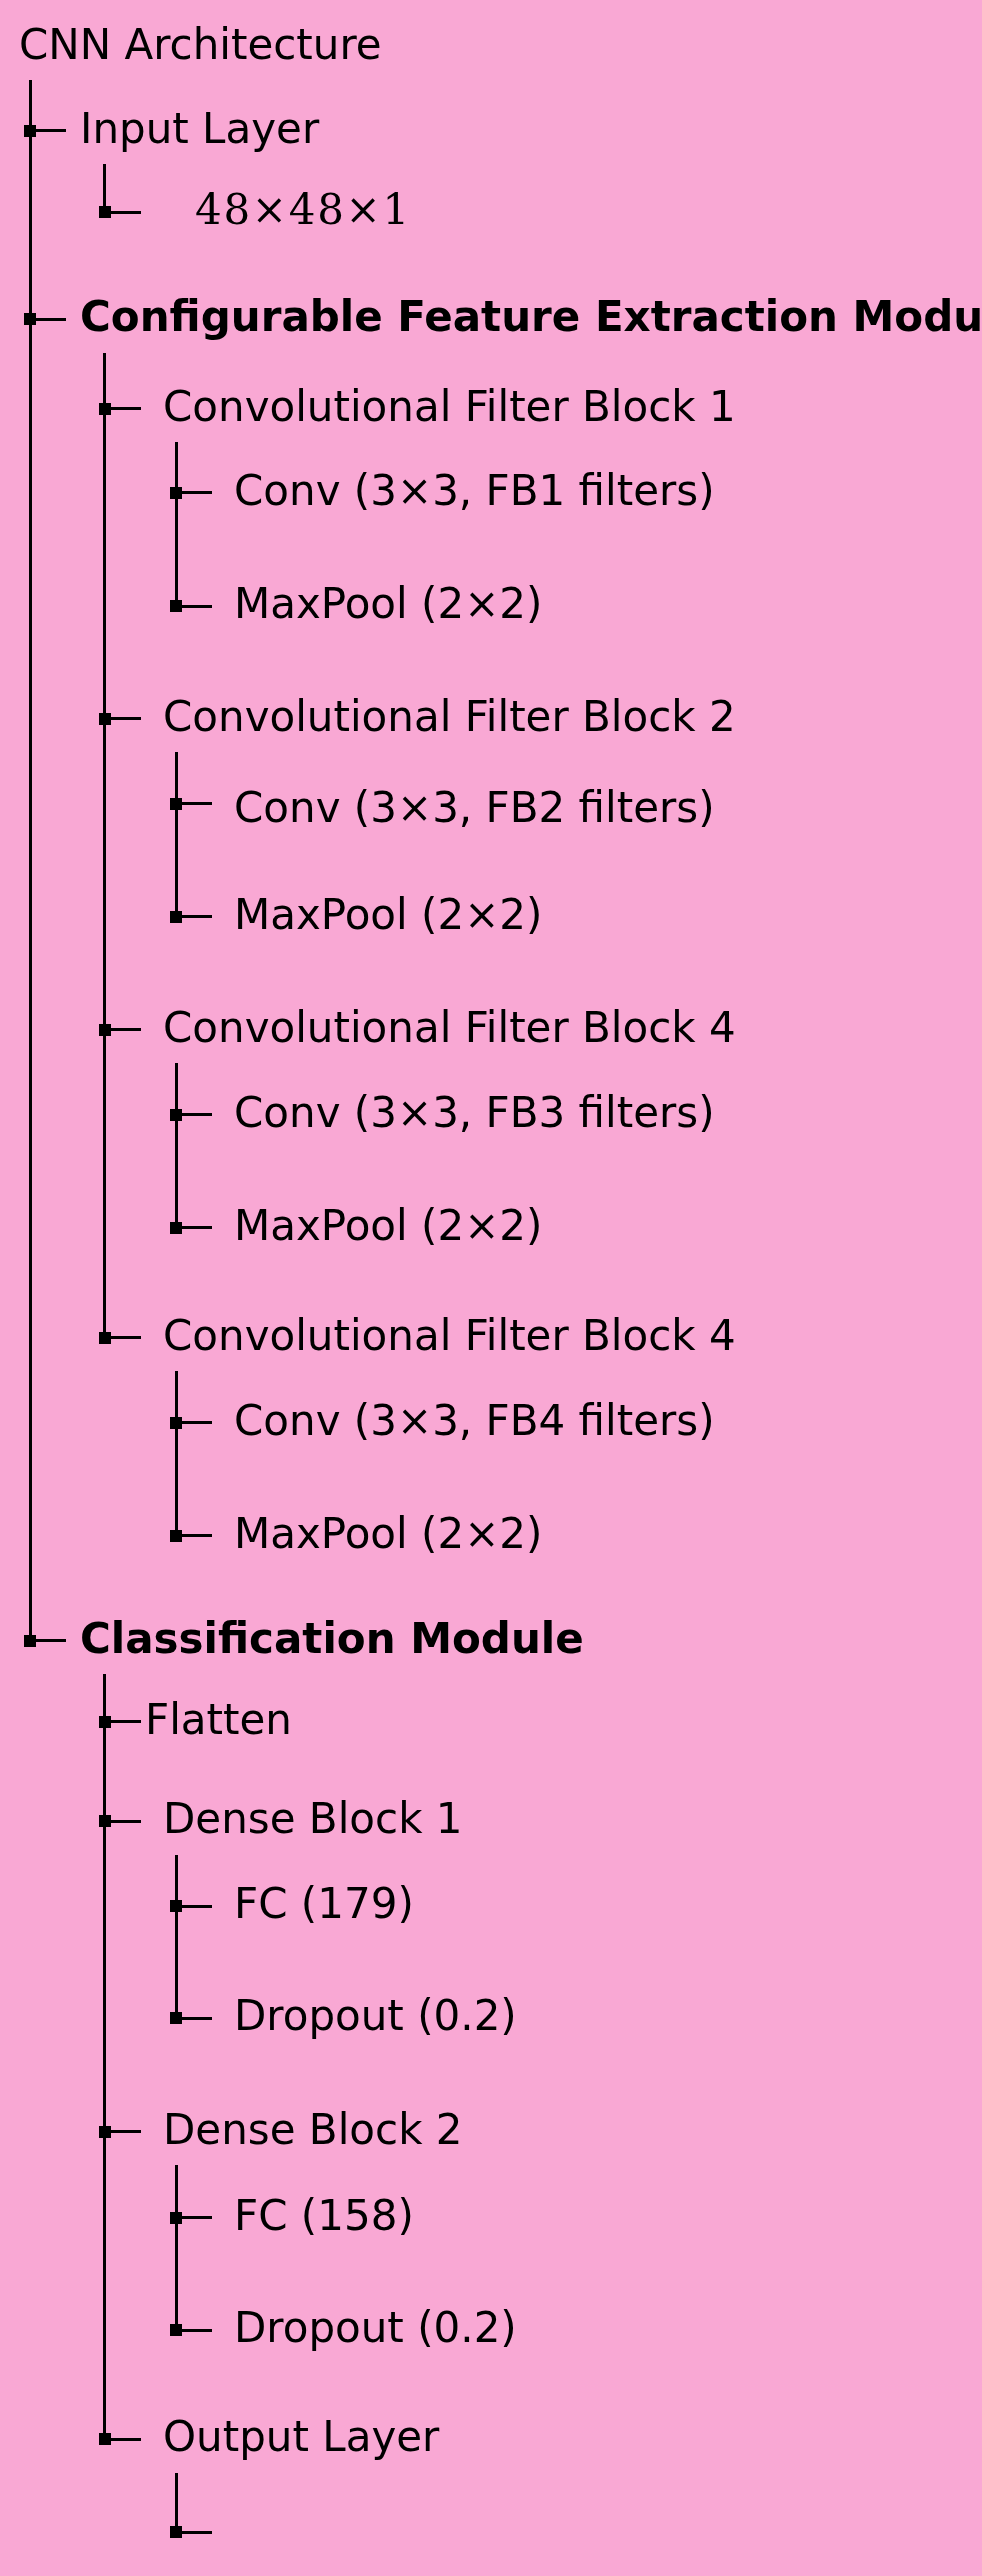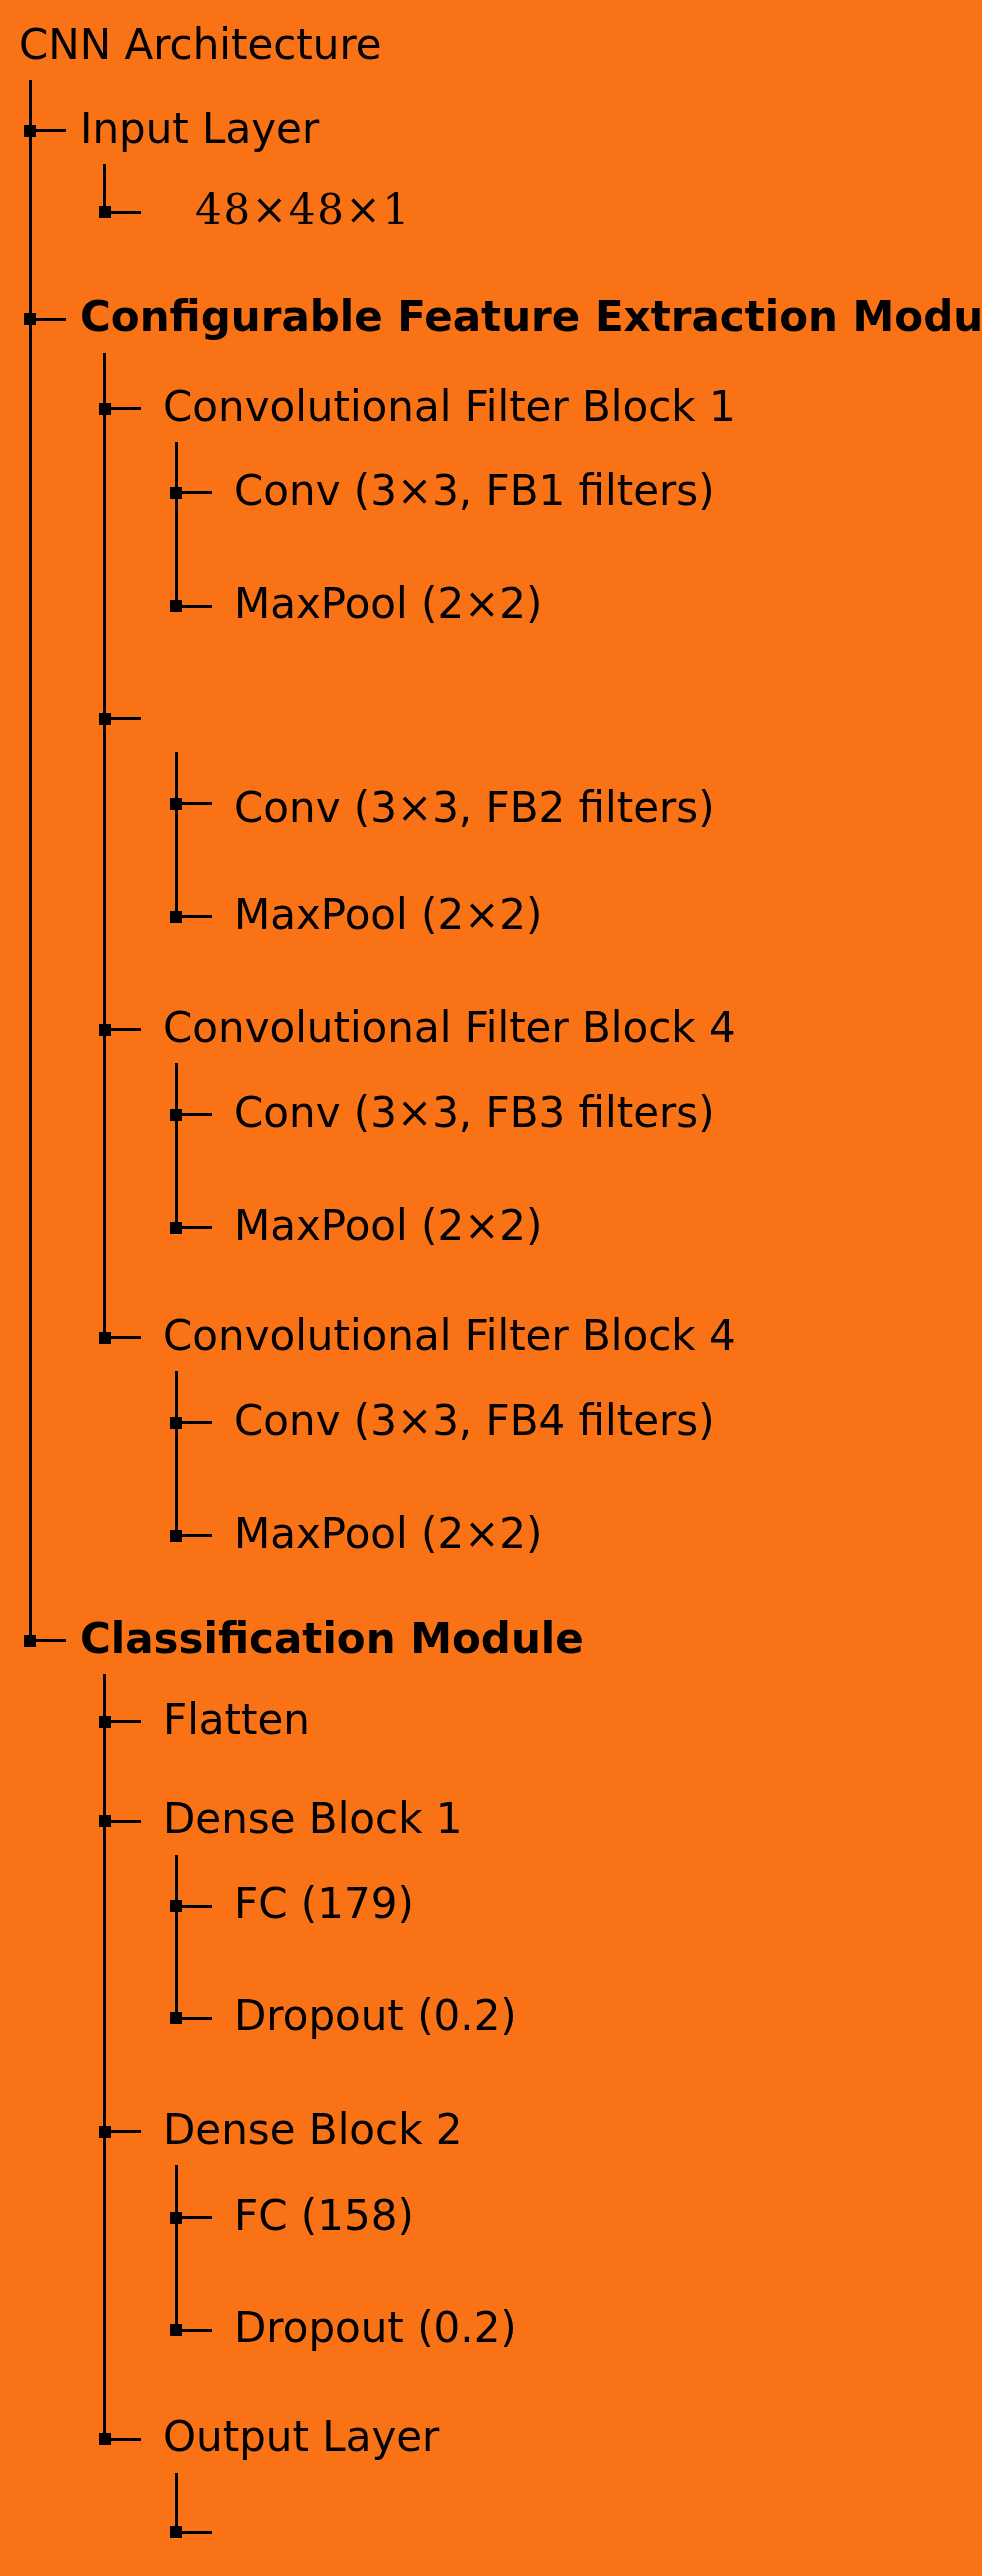--- a/index.html
+++ b/index.html
@@ -46,21 +46,21 @@
     position: absolute;
     background: #000000;
     width: 12px;
     height: 12px;
     transform: translate(-50%, -50%);
   }
 </style>
 </head>
 <body>
 
-<div class="canvas" style="width: 983px; height: 2576px; background: #f97316;">
+<div class="canvas" style="width: 983px; height: 2576px; background: #f9a8d4;">
     <div class="trunk" style="left: 29px; top: 80px; height: 1560px; background: rgb(0, 0, 0);"></div>
     <div class="trunk" style="left: 103px; top: 164px; height: 48px; background: rgb(0, 0, 0);"></div>
     <div class="trunk" style="left: 103px; top: 353px; height: 985px; background: rgb(0, 0, 0);"></div>
     <div class="trunk" style="left: 175px; top: 442px; height: 164px; background: rgb(0, 0, 0);"></div>
     <div class="trunk" style="left: 175px; top: 752px; height: 165px; background: rgb(0, 0, 0);"></div>
     <div class="trunk" style="left: 175px; top: 1063px; height: 165px; background: rgb(0, 0, 0);"></div>
     <div class="trunk" style="left: 175px; top: 1371px; height: 165px; background: rgb(0, 0, 0);"></div>
     <div class="trunk" style="left: 103px; top: 1674px; height: 765px; background: rgb(0, 0, 0);"></div>
     <div class="trunk" style="left: 175px; top: 1855px; height: 164px; background: rgb(0, 0, 0);"></div>
     <div class="trunk" style="left: 175px; top: 2165px; height: 165px; background: rgb(0, 0, 0);"></div>
@@ -115,30 +115,31 @@
     <div class="joint" style="left: 105px; top: 2439px; width: 12px; height: 12px; background: rgb(0, 0, 0);"></div>
     <div class="arm" style="left: 176px; top: 2531px; width: 36px; background: rgb(0, 0, 0);"></div>
     <div class="joint" style="left: 176px; top: 2532px; width: 12px; height: 12px; background: rgb(0, 0, 0);"></div>
     <div class="node-label" style="left: 19px; top: 47px; color: rgb(0, 0, 0);">CNN Architecture</div>
     <div class="node-label" style="left: 80px; top: 131px; color: rgb(0, 0, 0);">Input Layer</div>
     <div class="node-label serif" style="left: 163px; top: 212px; color: rgb(0, 0, 0);">48×48×1</div>
     <div class="node-label bold" style="left: 80px; top: 319px; color: rgb(0, 0, 0);">Configurable Feature Extraction Module</div>
     <div class="node-label" style="left: 163px; top: 409px; color: rgb(0, 0, 0);">Convolutional Filter Block 1</div>
     <div class="node-label" style="left: 234px; top: 493px; color: rgb(0, 0, 0);">Conv (3×3, FB1 filters)</div>
     <div class="node-label" style="left: 234px; top: 606px; color: rgb(0, 0, 0);">MaxPool (2×2)</div>
+    <div class="node-label" style="left: 163px; top: 719px; color: rgb(0, 0, 0);">Convolutional Filter Block 2</div>
     <div class="node-label" style="left: 234px; top: 804px; color: rgb(0, 0, 0); margin-top: 6px;">Conv (3×3, FB2 filters)</div>
     <div class="node-label" style="left: 234px; top: 917px; color: rgb(0, 0, 0);">MaxPool (2×2)</div>
     <div class="node-label" style="left: 163px; top: 1030px; color: rgb(0, 0, 0);">Convolutional Filter Block 4</div>
     <div class="node-label" style="left: 234px; top: 1115px; color: rgb(0, 0, 0);">Conv (3×3, FB3 filters)</div>
     <div class="node-label" style="left: 234px; top: 1228px; color: rgb(0, 0, 0);">MaxPool (2×2)</div>
     <div class="node-label" style="left: 163px; top: 1338px; color: rgb(0, 0, 0);">Convolutional Filter Block 4</div>
     <div class="node-label" style="left: 234px; top: 1423px; color: rgb(0, 0, 0);">Conv (3×3, FB4 filters)</div>
     <div class="node-label" style="left: 234px; top: 1536px; color: rgb(0, 0, 0);">MaxPool (2×2)</div>
     <div class="node-label bold" style="left: 80px; top: 1641px; color: rgb(0, 0, 0);">Classification Module</div>
-    <div class="node-label" style="left: 163px; top: 1722px; color: rgb(0, 0, 0);">Flatten</div>
+    <div class="node-label" style="left: 145px; top: 1722px; color: rgb(0, 0, 0);">Flatten</div>
     <div class="node-label" style="left: 163px; top: 1821px; color: rgb(0, 0, 0);">Dense Block 1</div>
     <div class="node-label" style="left: 234px; top: 1906px; color: rgb(0, 0, 0);">FC (179)</div>
     <div class="node-label" style="left: 234px; top: 2018px; color: rgb(0, 0, 0);">Dropout (0.2)</div>
     <div class="node-label" style="left: 163px; top: 2132px; color: rgb(0, 0, 0);">Dense Block 2</div>
     <div class="node-label" style="left: 234px; top: 2218px; color: rgb(0, 0, 0);">FC (158)</div>
     <div class="node-label" style="left: 234px; top: 2330px; color: rgb(0, 0, 0);">Dropout (0.2)</div>
     <div class="node-label" style="left: 163px; top: 2439px; color: rgb(0, 0, 0);">Output Layer</div>
   </div>
 
 

